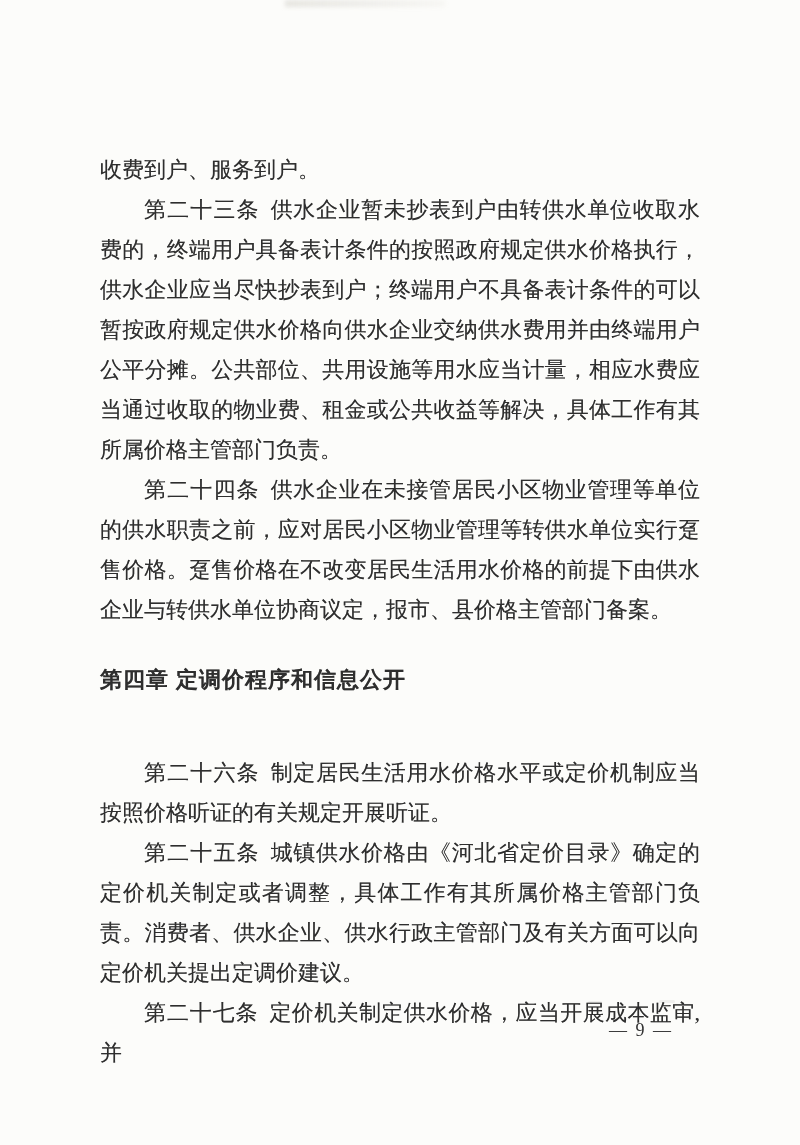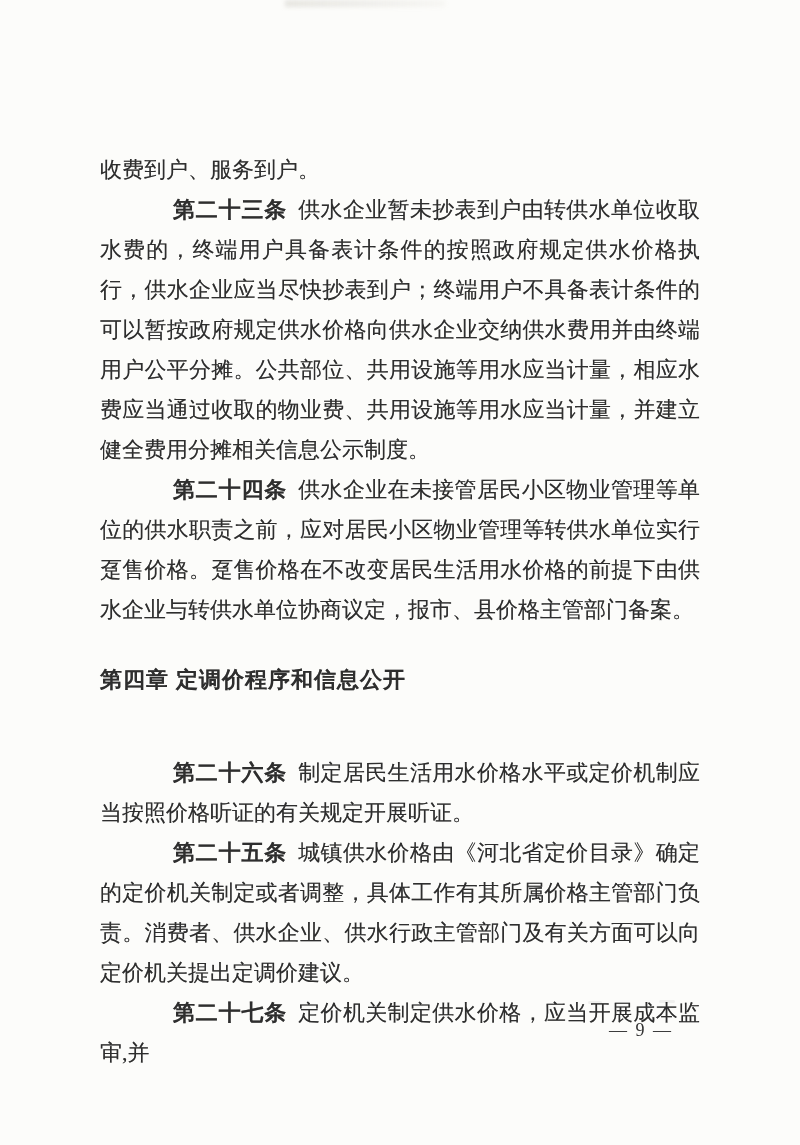--- a/index.html
+++ b/index.html
@@ -45,25 +45,24 @@
     text-align: justify;
     text-justify: inter-ideograph;
     text-shadow: 0 0 0.5px rgba(70,70,70,0.55);
   }
   .para {
     margin: 0;
     text-indent: 44px;
   }
   .para.no-indent { text-indent: 0; }
   .lead {
-    font-weight: bold;
+    font-weight: normal;
     font-family: "Liberation Sans", "DejaVu Sans", sans-serif;
     margin-right: 11px;
     letter-spacing: 0.5px;
-    margin-left: 29px;
   }
   .lead:empty { display: none; margin: 0; }
   .chapter {
     margin: 30px 0 53px 0;
     text-indent: 0;
     font-size: 22px;
     line-height: 40px;
     font-weight: bold;
     font-family: "Liberation Sans", "DejaVu Sans", sans-serif;
     letter-spacing: 1px;
@@ -84,21 +83,21 @@
 <div class="page">
 
   <div class="smudge-top"></div>
   <div class="speck a"></div>
   <div class="speck b"></div>
 
   <main class="doc">
 
     <p class="para no-indent"><span>收费到户、服务到户。</span></p>
 
-    <p class="para"><span class="lead">第二十三条</span><span>供水企业暂未抄表到户由转供水单位收取水费的，终端用户具备表计条件的按照政府规定供水价格执行，供水企业应当尽快抄表到户；终端用户不具备表计条件的可以暂按政府规定供水价格向供水企业交纳供水费用并由终端用户公平分摊。公共部位、共用设施等用水应当计量，相应水费应当通过收取的物业费、共用设施等用水应当计量，并建立健全费用分摊相关信息公示制度。</span></p>
+    <p class="para"><span class="lead">第二十三条</span><span>供水企业暂未抄表到户由转供水单位收取水费的，终端用户具备表计条件的按照政府规定供水价格执行，供水企业应当尽快抄表到户；终端用户不具备表计条件的可以暂按政府规定供水价格向供水企业交纳供水费用并由终端用户公平分摊。公共部位、共用设施等用水应当计量，相应水费应当通过收取的物业费、租金或公共收益等解决，具体工作有其所属价格主管部门负责。</span></p>
 
     <p class="para"><span class="lead">第二十四条</span><span>供水企业在未接管居民小区物业管理等单位的供水职责之前，应对居民小区物业管理等转供水单位实行趸售价格。趸售价格在不改变居民生活用水价格的前提下由供水企业与转供水单位协商议定，报市、县价格主管部门备案。</span></p>
 
     <h2 class="chapter">第四章 定调价程序和信息公开</h2>
 
     <p class="para"><span class="lead">第二十六条</span><span>制定居民生活用水价格水平或定价机制应当按照价格听证的有关规定开展听证。</span></p>
 
     <p class="para"><span class="lead">第二十五条</span><span>城镇供水价格由《河北省定价目录》确定的定价机关制定或者调整，具体工作有其所属价格主管部门负责。消费者、供水企业、供水行政主管部门及有关方面可以向定价机关提出定调价建议。</span></p>
 
     <p class="para"><span class="lead">第二十七条</span><span>定价机关制定供水价格，应当开展成本监审,并</span></p>

